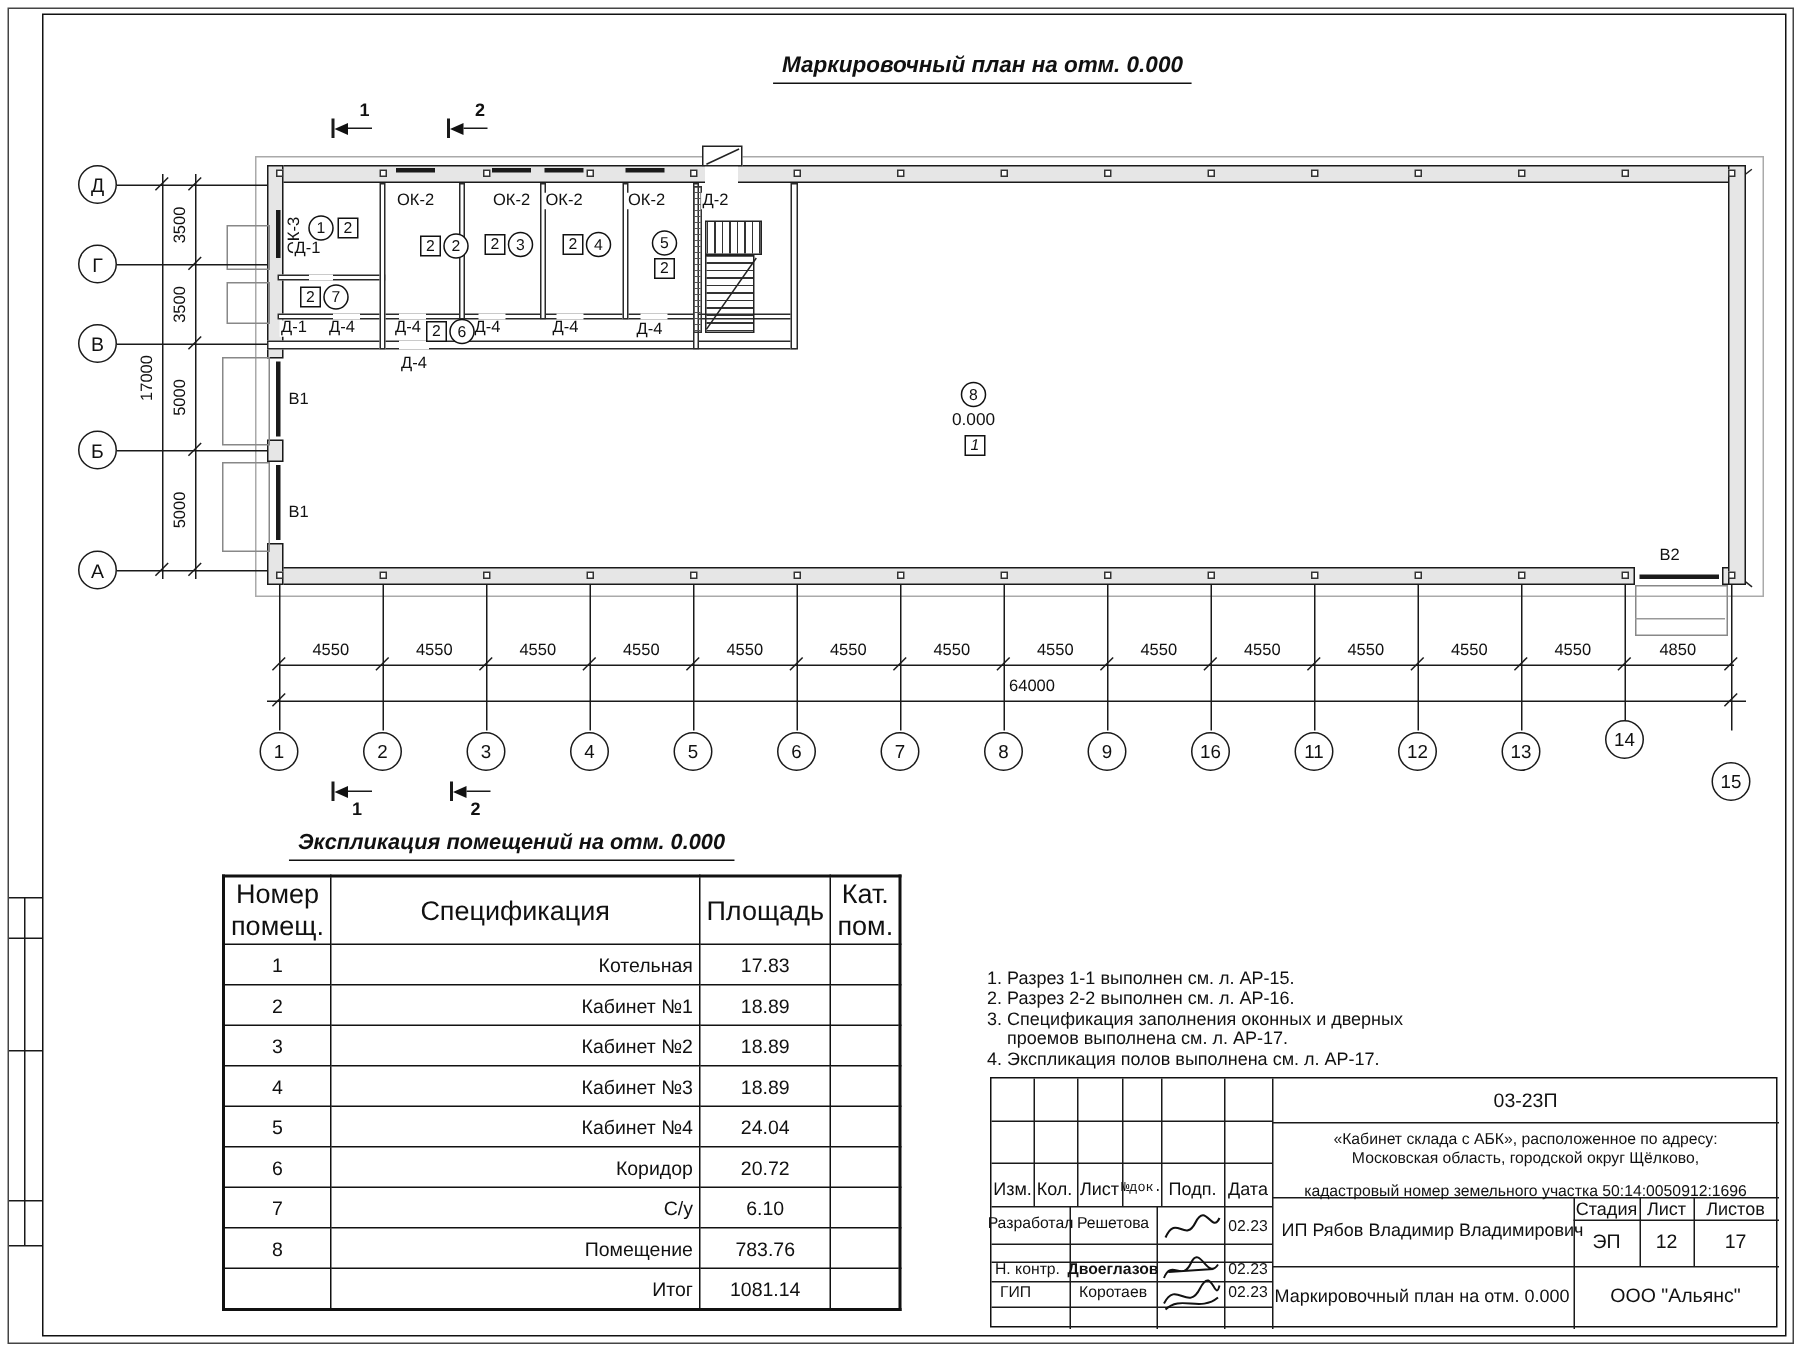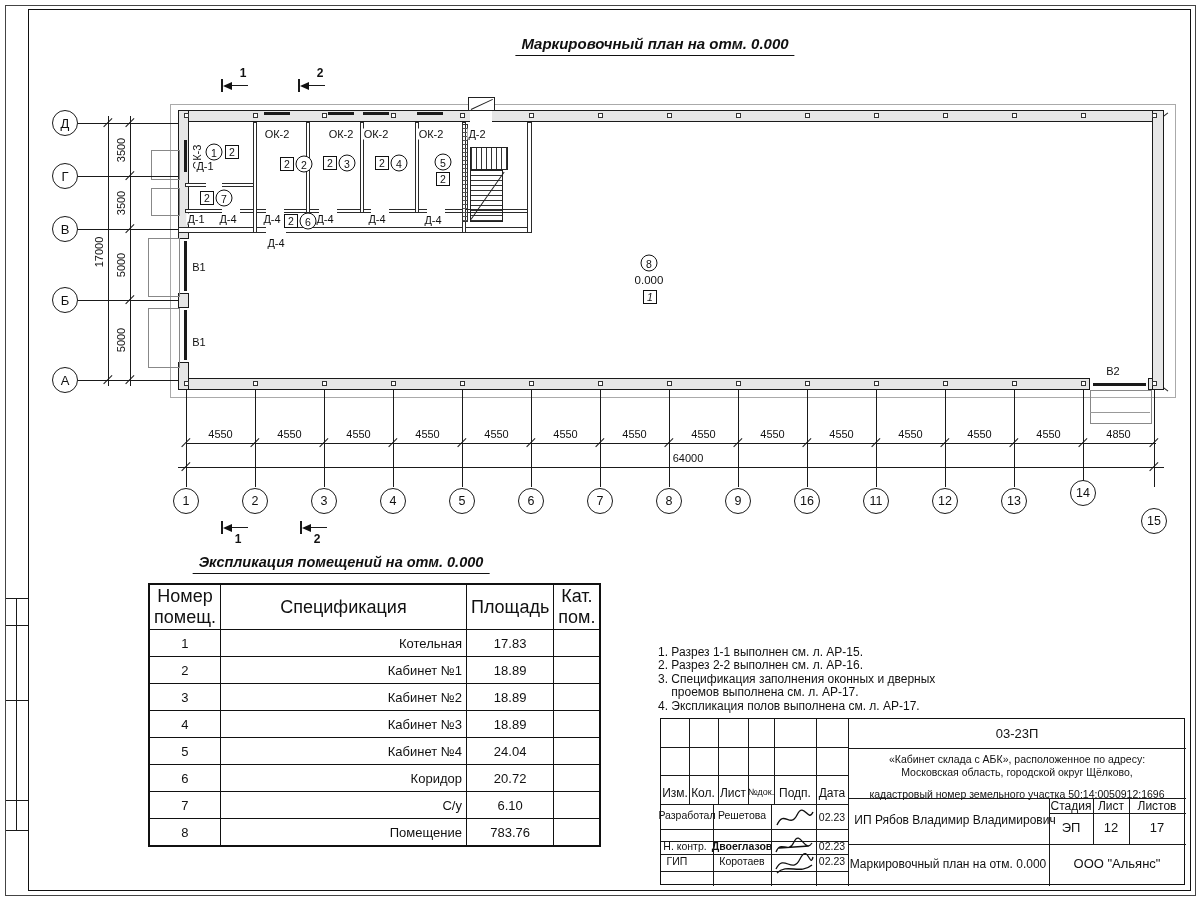--- a/index.html
+++ b/index.html
@@ -353,20 +353,26 @@
         <td class="n">С/у</td>
         <td class="c">6.10</td>
         <td class="c"></td>
       </tr>
       <tr>
         <td class="c">8</td>
         <td class="n">Помещение</td>
         <td class="c">783.76</td>
         <td class="c"></td>
       </tr>
+      <tr class="total">
+        <td class="c"></td>
+        <td class="n">Итог</td>
+        <td class="c">1081.14</td>
+        <td class="c"></td>
+      </tr>
     </tbody>
 </table>
 
 <div class="notes" id="notes">
     <div>1. Разрез 1-1 выполнен см. л. АР-15.</div>
     <div>2. Разрез 2-2 выполнен см. л. АР-16.</div>
     <div>3. Спецификация заполнения оконных и дверных</div>
     <div>    проемов выполнена см. л. АР-17.</div>
     <div>4. Экспликация полов выполнена см. л. АР-17.</div>
   </div>
@@ -395,21 +401,21 @@
   <div class="hline" style="left:187px;top:79px;width:338px;"></div>
   <div class="hline" style="left:388px;top:94px;width:137px;"></div>
   <div class="hline" style="left:187px;top:125px;width:338px;"></div>
   <div class="vline" style="left:388px;top:79px;height:88px;"></div>
   <div class="vline" style="left:432px;top:79px;height:46px;"></div>
   <div class="vline" style="left:468px;top:79px;height:46px;"></div>
 
   <span class="tbtxt" style="left:14px;top:74px;">Изм.</span>
   <span class="tbtxt" style="left:42px;top:74px;">Кол.</span>
   <span class="tbtxt" style="left:72px;top:74px;">Лист</span>
-  <span class="tbtxt tbsmall" style="left:100px;top:74px;font-size:9px;">№док.</span>
+  <span class="tbtxt tbsmall" style="left:100px;top:74px;font-size:9px;font-family:Liberation Mono, monospace;">№док.</span>
   <span class="tbtxt" style="left:134px;top:74px;">Подп.</span>
   <span class="tbtxt" style="left:171px;top:74px;">Дата</span>
 
   <span class="tbtxt tbsmall" style="left:26px;top:97px;">Разработал</span>
   <span class="tbtxt tbsmall" style="left:81px;top:97px;">Решетова</span>
   <span class="tbtxt tbsmall" style="left:171px;top:99px;">02.23</span>
   <span class="tbtxt tbsmall" style="left:24px;top:128px;">Н. контр.</span>
   <span class="tbtxt tbsmall" style="left:81px;top:128px;font-weight:bold;">Двоеглазов</span>
   <span class="tbtxt tbsmall" style="left:171px;top:128px;">02.23</span>
   <span class="tbtxt tbsmall" style="left:16px;top:143px;">ГИП</span>

